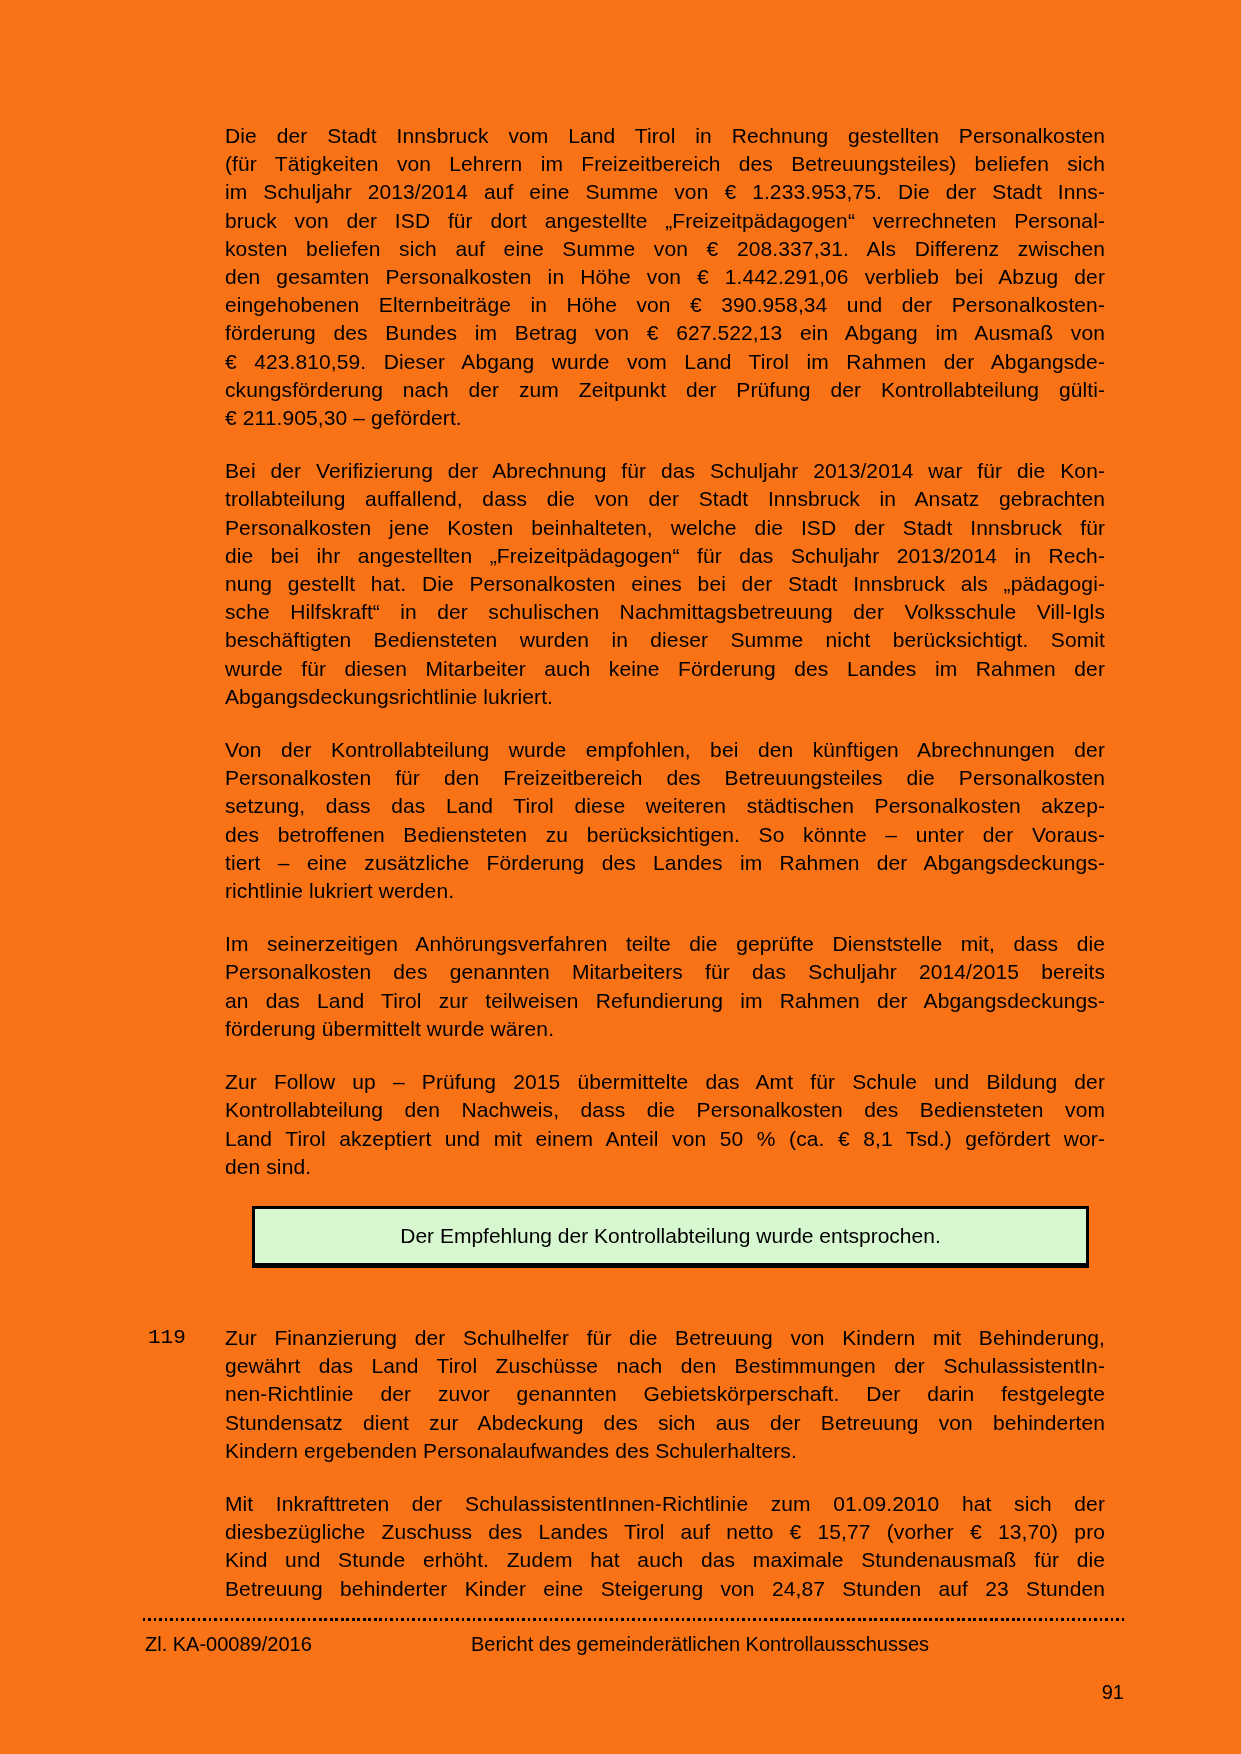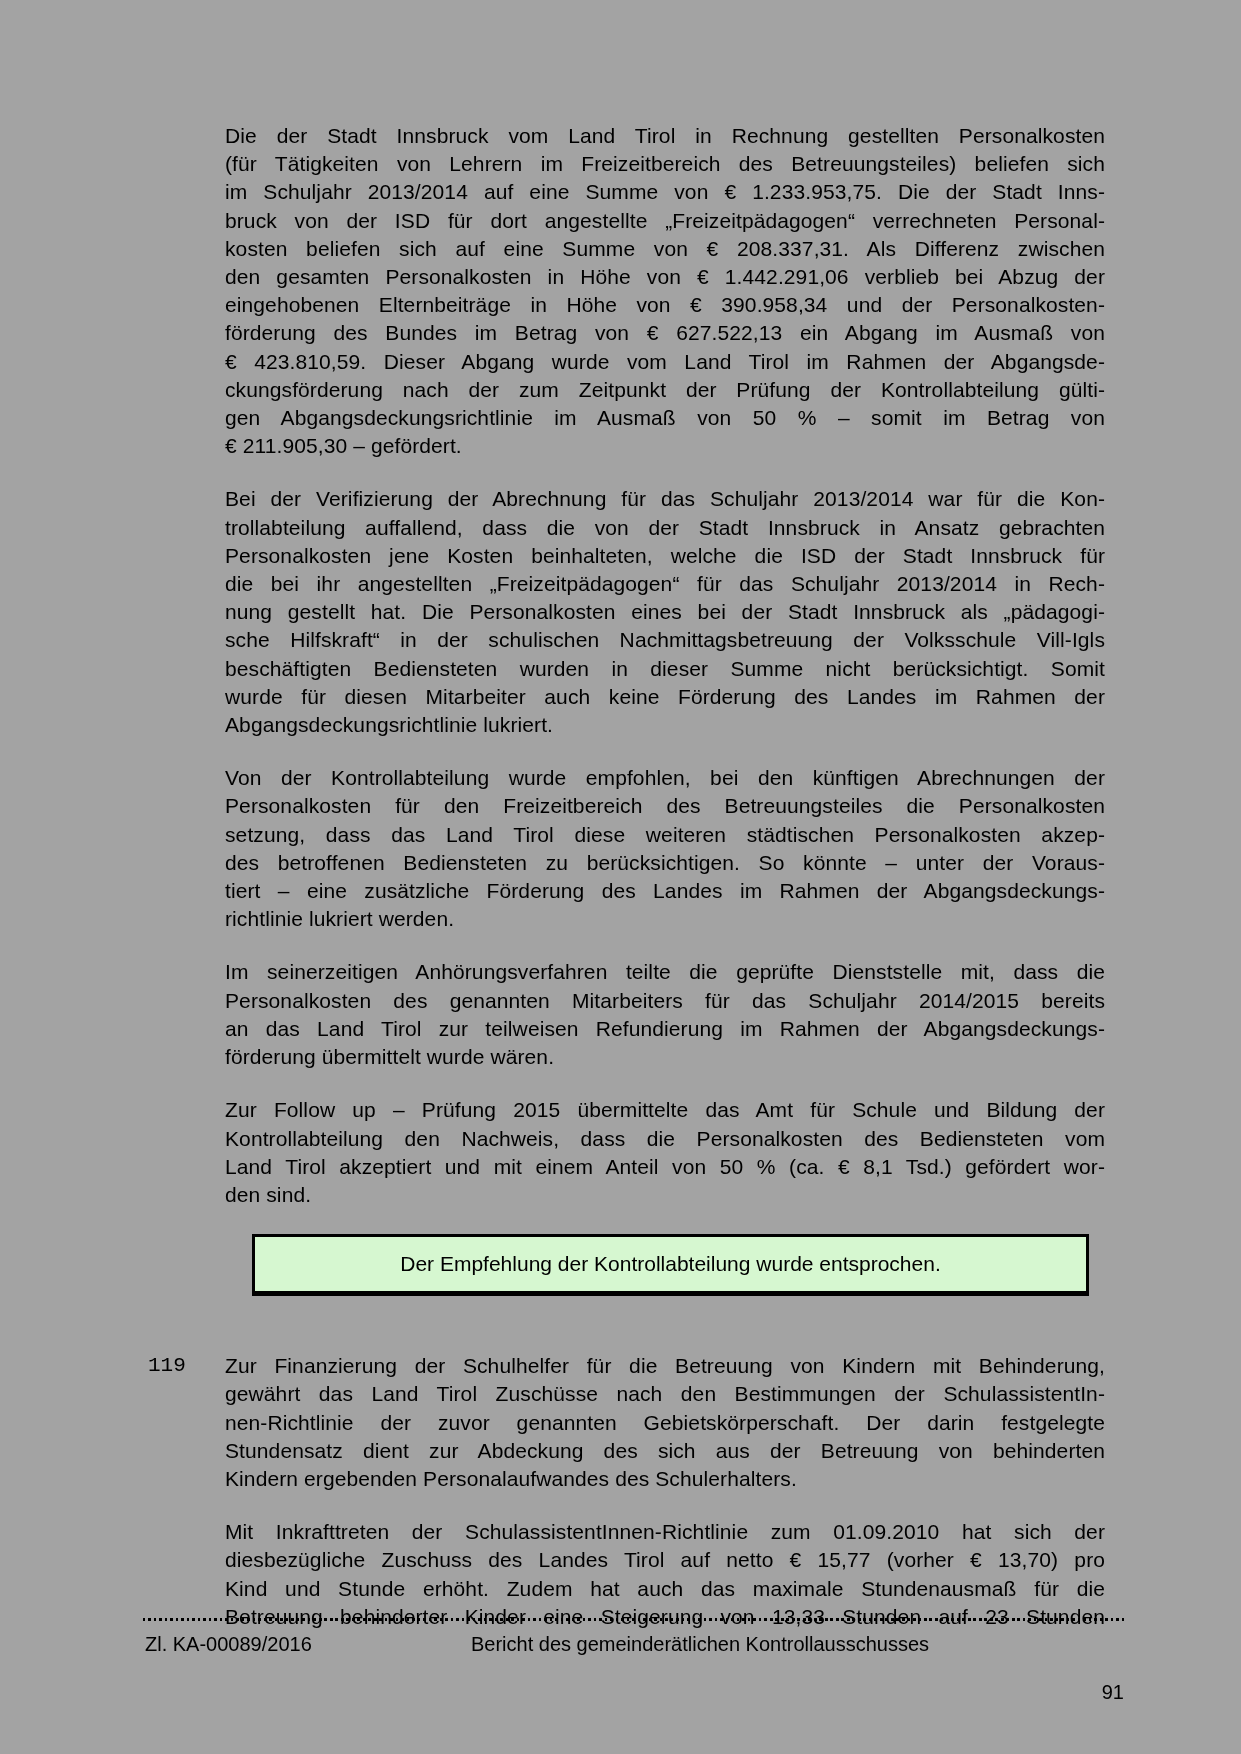--- a/index.html
+++ b/index.html
@@ -5,21 +5,21 @@
 <style>
   html, body {
     margin: 0;
     padding: 0;
     background: #ffffff;
   }
   .page {
     position: relative;
     width: 1241px;
     height: 1754px;
-    background: #a3a3a3;
+    background: #f97316;
     font-family: "Liberation Sans", sans-serif;
     color: #000000;
     overflow: hidden;
   }
   .content {
     position: absolute;
     left: 225px;
     top: 122px;
     width: 880px;
   }
@@ -103,21 +103,20 @@
         <div class="line">Die der Stadt Innsbruck vom Land Tirol in Rechnung gestellten Personalkosten</div>
         <div class="line">(für Tätigkeiten von Lehrern im Freizeitbereich des Betreuungsteiles) beliefen sich</div>
         <div class="line">im Schuljahr 2013/2014 auf eine Summe von € 1.233.953,75. Die der Stadt Inns-</div>
         <div class="line">bruck von der ISD für dort angestellte „Freizeitpädagogen“ verrechneten Personal-</div>
         <div class="line">kosten beliefen sich auf eine Summe von € 208.337,31. Als Differenz zwischen</div>
         <div class="line">den gesamten Personalkosten in Höhe von € 1.442.291,06 verblieb bei Abzug der</div>
         <div class="line">eingehobenen Elternbeiträge in Höhe von € 390.958,34 und der Personalkosten-</div>
         <div class="line">förderung des Bundes im Betrag von € 627.522,13 ein Abgang im Ausmaß von</div>
         <div class="line">€ 423.810,59. Dieser Abgang wurde vom Land Tirol im Rahmen der Abgangsde-</div>
         <div class="line">ckungsförderung nach der zum Zeitpunkt der Prüfung der Kontrollabteilung gülti-</div>
-        <div class="line">gen Abgangsdeckungsrichtlinie im Ausmaß von 50 % – somit im Betrag von</div>
         <div class="line last">€ 211.905,30 – gefördert.</div>
       </div>
       <div class="para">
         <div class="line">Bei der Verifizierung der Abrechnung für das Schuljahr 2013/2014 war für die Kon-</div>
         <div class="line">trollabteilung auffallend, dass die von der Stadt Innsbruck in Ansatz gebrachten</div>
         <div class="line">Personalkosten jene Kosten beinhalteten, welche die ISD der Stadt Innsbruck für</div>
         <div class="line">die bei ihr angestellten „Freizeitpädagogen“ für das Schuljahr 2013/2014 in Rech-</div>
         <div class="line">nung gestellt hat. Die Personalkosten eines bei der Stadt Innsbruck als „pädagogi-</div>
         <div class="line">sche Hilfskraft“ in der schulischen Nachmittagsbetreuung der Volksschule Vill-Igls</div>
         <div class="line">beschäftigten Bediensteten wurden in dieser Summe nicht berücksichtigt. Somit</div>
@@ -150,21 +149,21 @@
         <div class="line">Zur Finanzierung der Schulhelfer für die Betreuung von Kindern mit Behinderung,</div>
         <div class="line">gewährt das Land Tirol Zuschüsse nach den Bestimmungen der SchulassistentIn-</div>
         <div class="line">nen-Richtlinie der zuvor genannten Gebietskörperschaft. Der darin festgelegte</div>
         <div class="line">Stundensatz dient zur Abdeckung des sich aus der Betreuung von behinderten</div>
         <div class="line last">Kindern ergebenden Personalaufwandes des Schulerhalters.</div>
       </div>
       <div class="para">
         <div class="line">Mit Inkrafttreten der SchulassistentInnen-Richtlinie zum 01.09.2010 hat sich der</div>
         <div class="line">diesbezügliche Zuschuss des Landes Tirol auf netto € 15,77 (vorher € 13,70) pro</div>
         <div class="line">Kind und Stunde erhöht. Zudem hat auch das maximale Stundenausmaß für die</div>
-        <div class="line">Betreuung behinderter Kinder eine Steigerung von 13,33 Stunden auf 23 Stunden</div>
+        <div class="line">Betreuung behinderter Kinder eine Steigerung von 24,87 Stunden auf 23 Stunden</div>
       </div>
     </main>
 
   <footer class="page-footer">
     <div class="dotted-rule"></div>
     <div class="footer-row">
       <span class="footer-ref">Zl. KA-00089/2016</span>
       <span class="footer-center">Bericht des gemeinderätlichen Kontrollausschusses</span>
       <span class="footer-page">91</span>
     </div>

